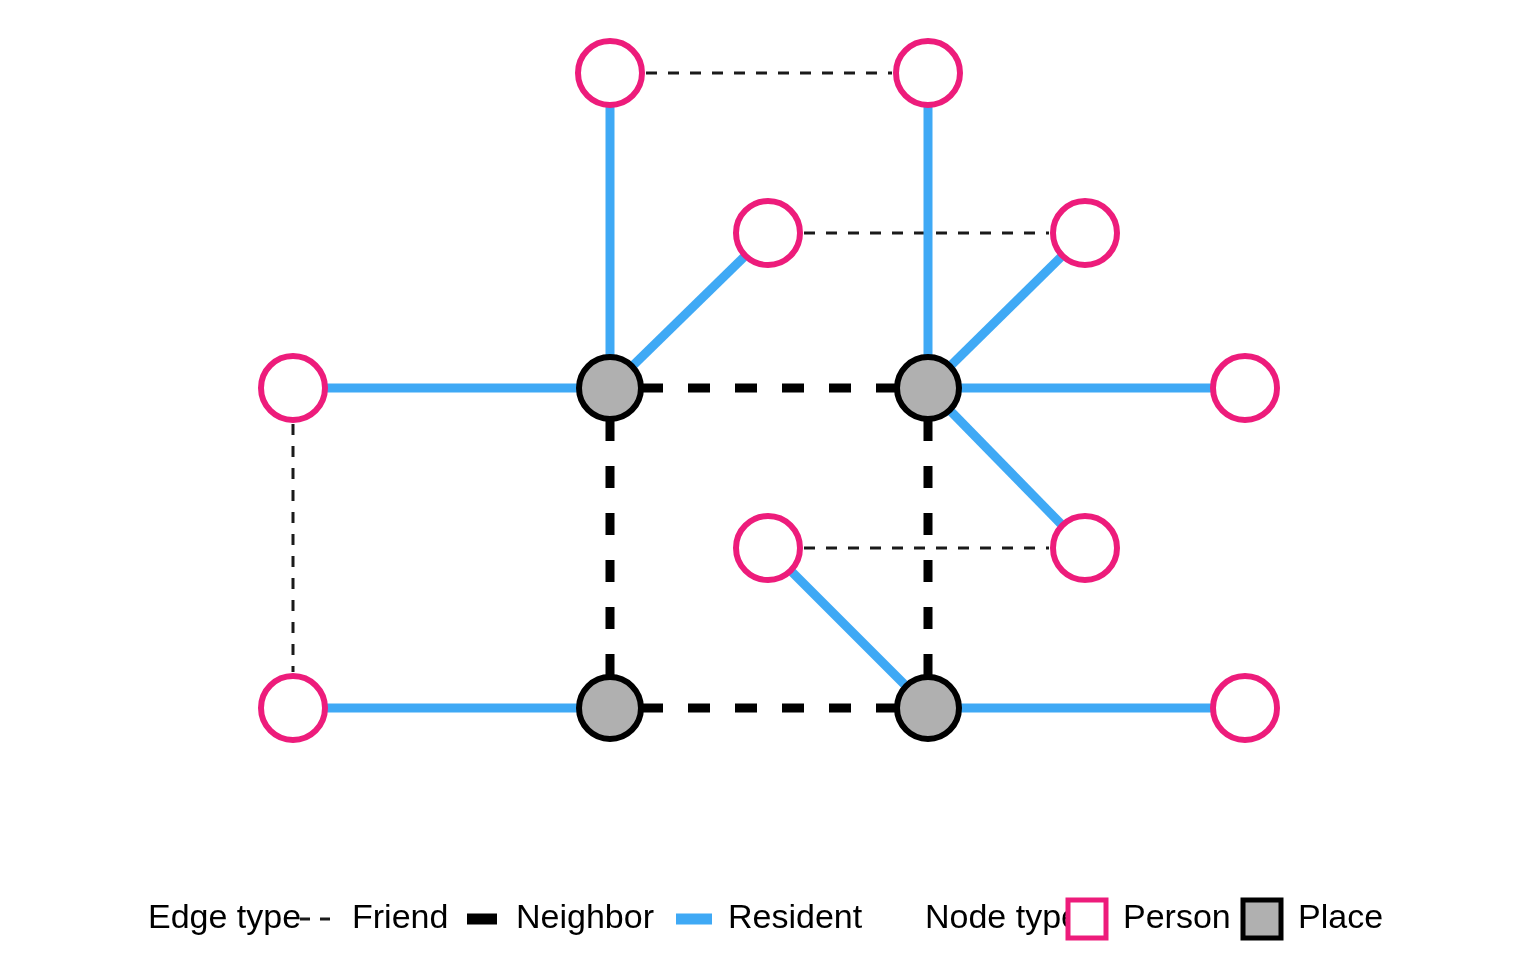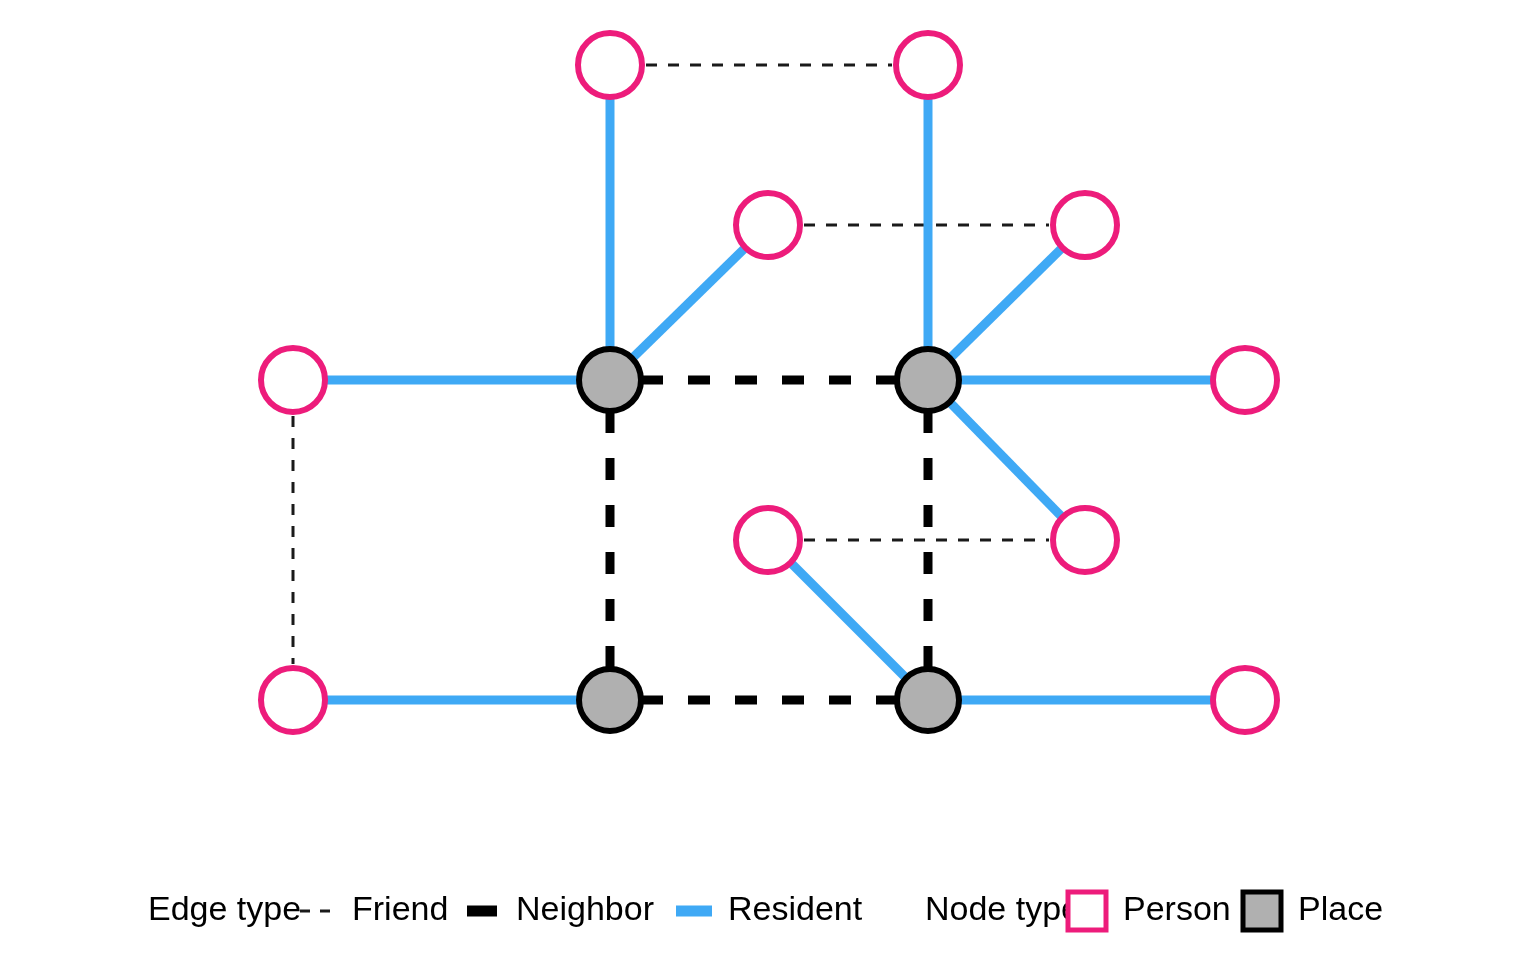--- a/index.html
+++ b/index.html
@@ -11,21 +11,21 @@
   body {
     width: 1536px;
     height: 960px;
     font-family: "Liberation Sans", sans-serif;
     overflow: hidden;
     position: relative;
   }
   #graph-root {
     position: absolute;
     left: 0;
-    top: 0;
+    top: 8px;
     width: 1536px;
     height: 908px;
   }
   svg#graph-canvas {
     display: block;
     width: 1536px;
     height: 960px;
   }
   .legend-text {
     font-family: "Liberation Sans", sans-serif;

